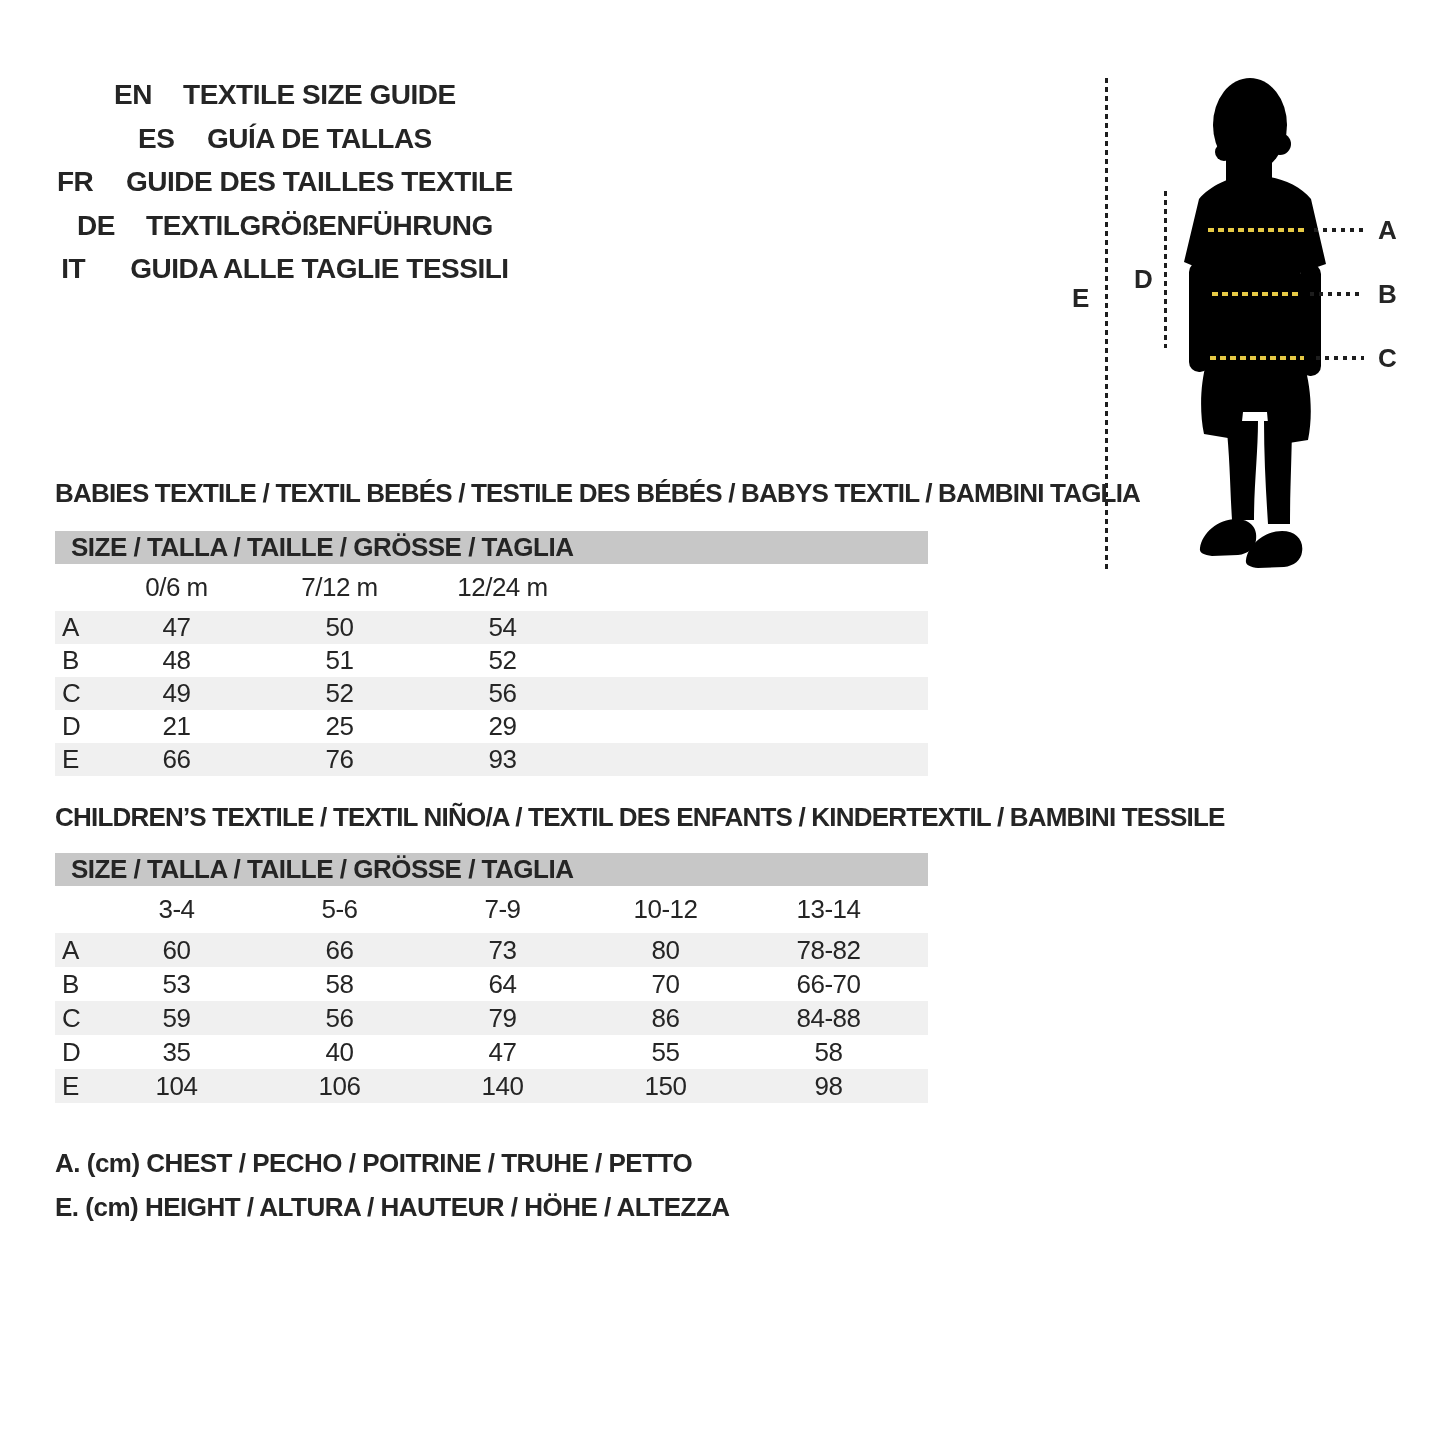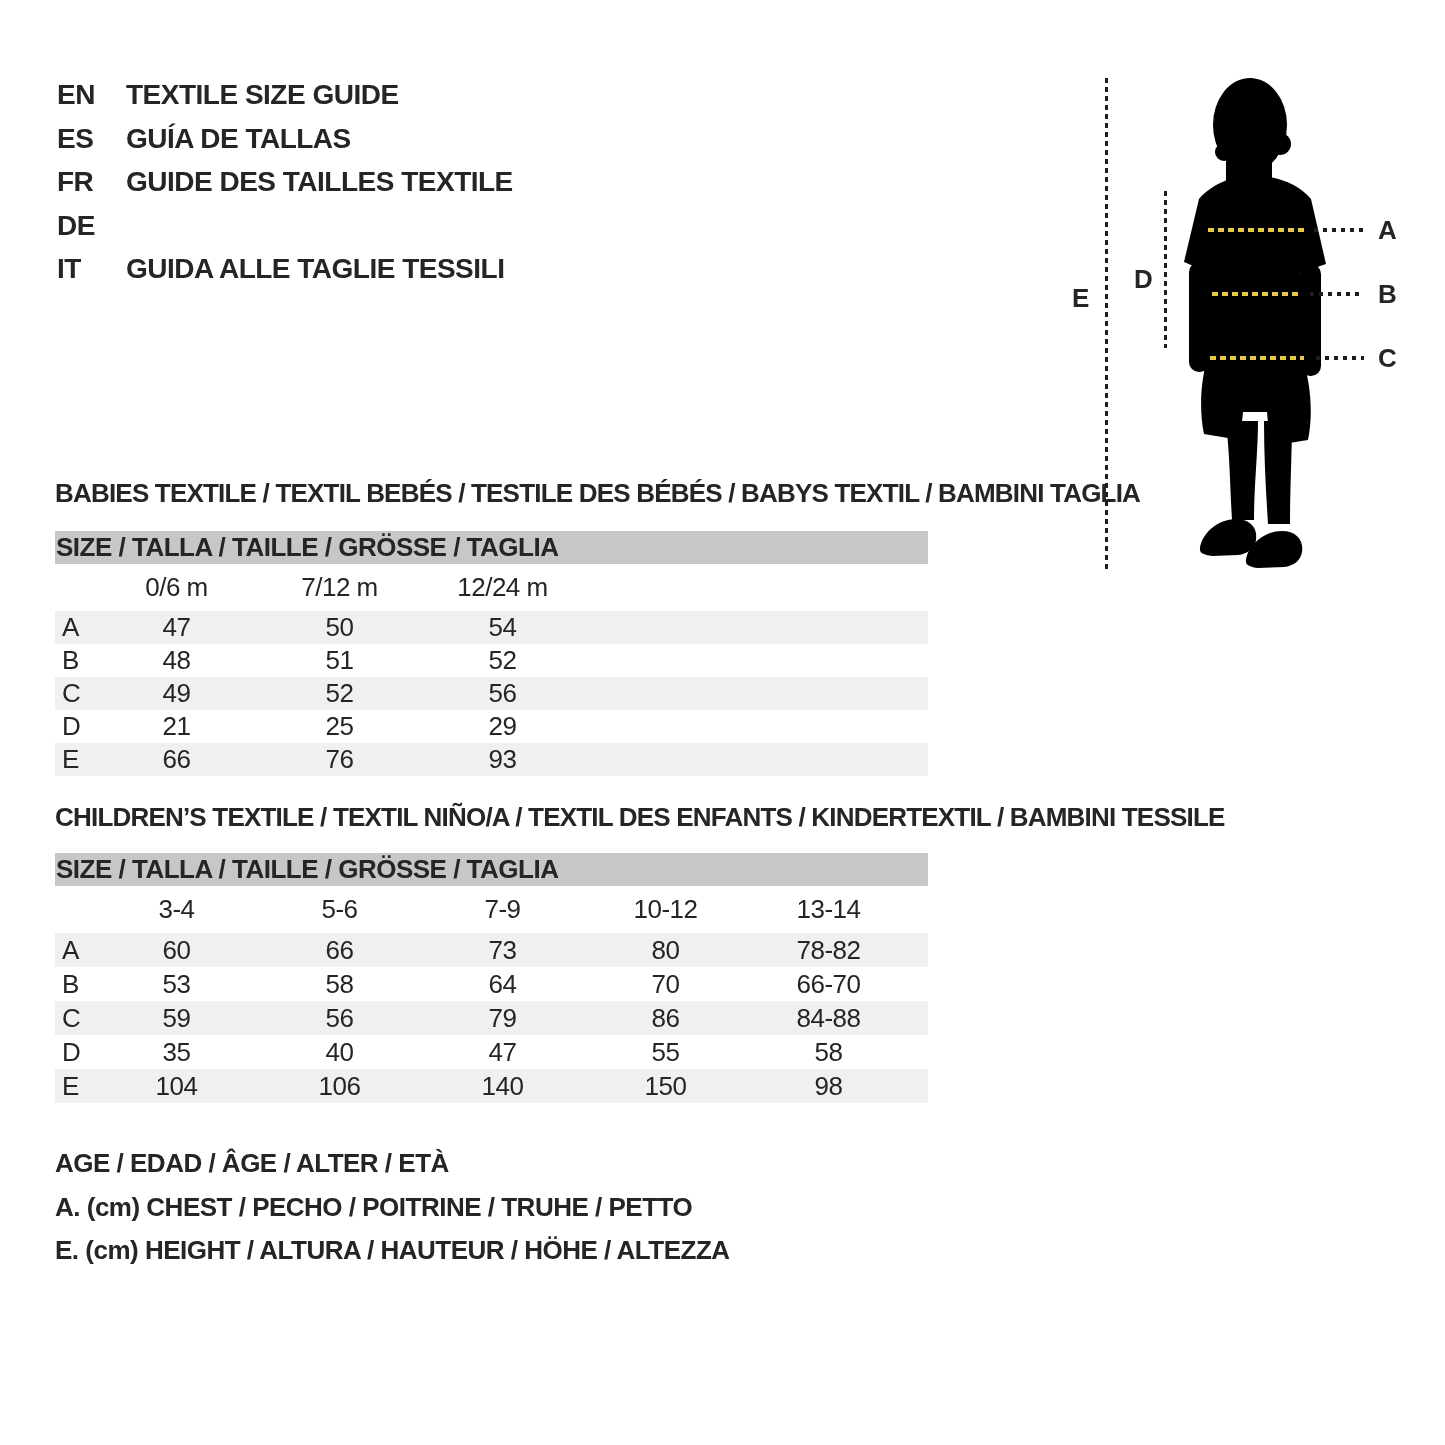--- a/index.html
+++ b/index.html
@@ -3,40 +3,40 @@
 <meta charset="utf-8">
 <style>
   html,body { margin:0; padding:0; background:#ffffff; }
   .page {
     position:relative; width:1445px; height:1445px; background:#ffffff;
     font-family:"Liberation Sans", sans-serif; color:#252525; overflow:hidden;
   }
 
   
   .lang-block { position:absolute; left:57px; top:73px; }
-  .lang-row { display:flex; line-height:43.5px; font-size:28px; font-weight:700; letter-spacing:-0.5px; }
+  .lang-row { display:flex; line-height:43.5px; font-size:28px; font-weight:700; letter-spacing:-0.5px;justify-content:center; }
   .lang-code { width:69px; flex:0 0 69px; }
 
   
   .vline { position:absolute; width:3px;
     background:repeating-linear-gradient(180deg,#1d1d1d 0 5px,transparent 5px 9px); }
   .mline-yellow { position:absolute; height:4px;
     background:repeating-linear-gradient(90deg,#e6c945 0 6px,transparent 6px 10px); }
   .mline-black { position:absolute; height:4px;
     background:repeating-linear-gradient(90deg,#1d1d1d 0 4px,transparent 4px 9px); }
   .measure-label { position:absolute; font-size:26px; font-weight:700; }
   .silhouette { position:absolute; left:1170px; top:76px; }
 
   
   .section-title { position:absolute; left:55px; font-size:26px; font-weight:700; letter-spacing:-0.8px; white-space:nowrap; }
 
   
   .size-table { position:absolute; left:55px; width:873px; }
   .size-bar { background:#c7c7c7; height:33px; line-height:33px; font-size:26px; font-weight:700;
-    letter-spacing:-0.5px; padding-left:1px; box-sizing:border-box; }
+    letter-spacing:-0.5px; padding-left:16px; box-sizing:border-box; }
   .trow { display:grid; align-items:center; font-size:26px; font-weight:400; letter-spacing:-0.5px; }
   .babies-grid { grid-template-columns:40px 163px 163px 163px 1fr; }
   .children-grid { grid-template-columns:40px 163px 163px 163px 163px 163px 1fr; }
   .thead-row { height:47px; }
   .data-row { height:33px; }
   .children-table .data-row { height:34px; }
   .row-alt { background:#f0f0f0; }
   .cell { text-align:center; }
   .cell-letter { text-align:left; padding-left:7px; }
 
@@ -57,20 +57,21 @@
     <div class="lang-row">
       <span class="lang-code">ES</span>
       <span>GUÍA DE TALLAS</span>
     </div>
     <div class="lang-row">
       <span class="lang-code">FR</span>
       <span>GUIDE DES TAILLES TEXTILE</span>
     </div>
     <div class="lang-row">
       <span class="lang-code">DE</span>
+      <span>TEXTILGRÖßENFÜHRUNG</span>
     </div>
     <div class="lang-row">
       <span class="lang-code">IT</span>
       <span>GUIDA ALLE TAGLIE TESSILI</span>
     </div>
   </div>
 
   <div class="vline" style="left:1105px; top:78px; height:492px;"></div>
   <div class="vline" style="left:1164px; top:191px; height:157px;"></div>
   <div class="measure-label" style="left:1072px; top:283px;">E</div>
@@ -207,18 +208,17 @@
       <div class="cell">104</div>
       <div class="cell">106</div>
       <div class="cell">140</div>
       <div class="cell">150</div>
       <div class="cell">98</div>
       <div></div>
     </div>
   </div>
 
   <div class="legend-block">
-    <div class="legend-line">AGE / EDAD / ÂGE / ALTER / ETÀ</div>
     <div class="legend-line">A. (cm) CHEST / PECHO / POITRINE / TRUHE / PETTO</div>
     <div class="legend-line">E. (cm) HEIGHT / ALTURA / HAUTEUR / HÖHE / ALTEZZA</div>
   </div>
 
 </div>
 
 </body></html>

